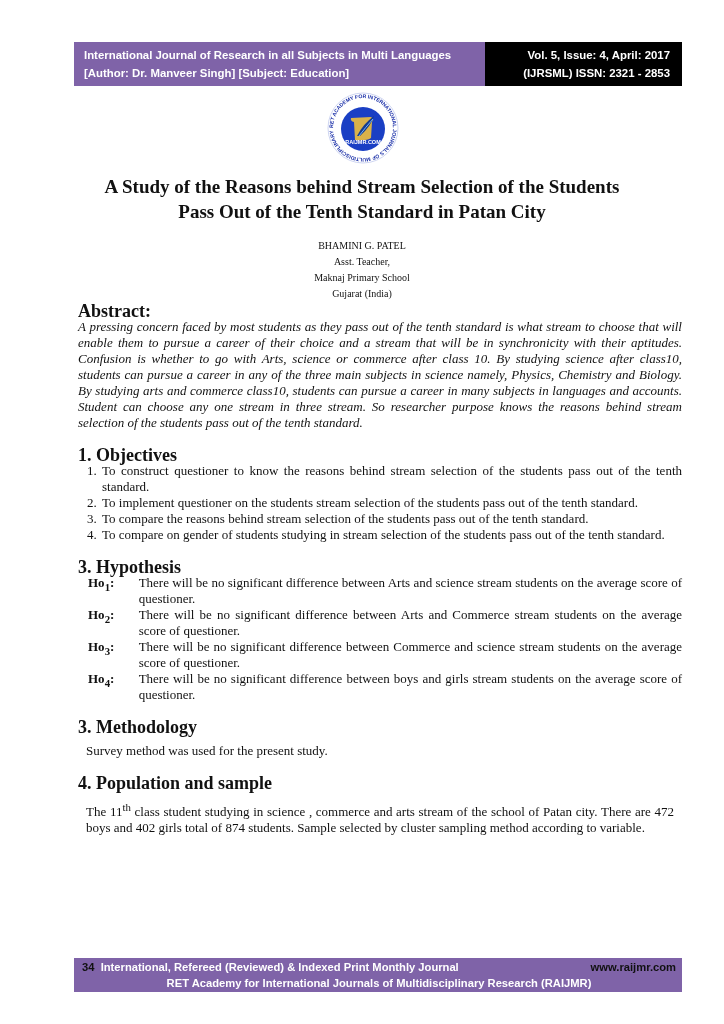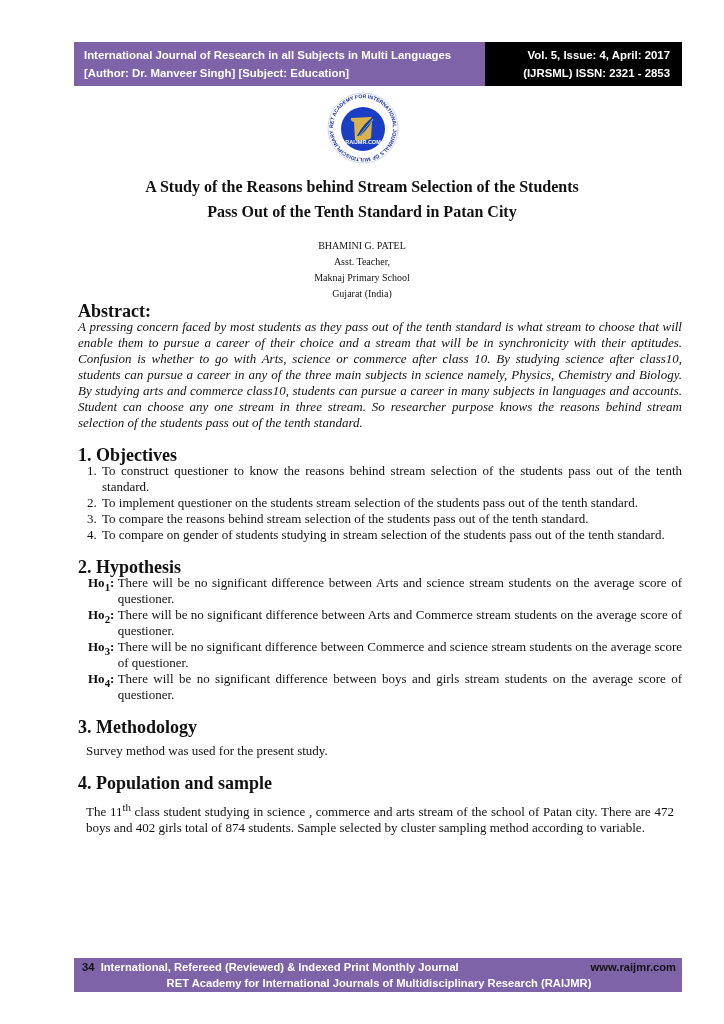--- a/index.html
+++ b/index.html
@@ -4,31 +4,31 @@
   <style>
     html, body { margin: 0; padding: 0; background: #ffffff; }
     body { width: 724px; height: 1024px; position: relative; overflow: hidden; font-family: "Liberation Serif", serif; color: #111; }
 
     .hdr { position: absolute; left: 74px; top: 42px; width: 608px; height: 44px; display: flex; justify-content: flex-end; }
     .hdr-left { background: #7f63a8; color: #fff; width: 411px; padding: 4px 0 0 10px; box-sizing: border-box; font-family: "Liberation Sans", sans-serif; font-weight: bold; font-size: 11.4px; line-height: 18px; }
     .hdr-right { background: #000; color: #fff; flex: 1; padding: 4px 12px 0 0; box-sizing: border-box; text-align: right; font-family: "Liberation Sans", sans-serif; font-weight: bold; font-size: 11.4px; line-height: 18px; }
 
     .logo { position: absolute; left: 327px; top: 92px; width: 72px; height: 72px; }
 
-    .title { position: absolute; left: 60px; top: 174px; width: 604px; text-align: center; font-weight: bold; font-size: 16px; line-height: 25px; }
+    .title { position: absolute; left: 60px; top: 174px; width: 604px; text-align: center; font-weight: bold; font-size: 19px; line-height: 25px; }
 
     .author { position: absolute; left: 60px; top: 238px; width: 604px; text-align: center; font-size: 10px; line-height: 16px; }
 
     .content { position: absolute; left: 78px; top: 303px; width: 604px; font-size: 13px; line-height: 16px; }
     .h { font-weight: bold; font-size: 18px; }
     .abstract { font-style: italic; text-align: justify; margin: 0; }
     .sec { margin-top: 16px; }
     ol.obj { margin: 0; padding-left: 22px; }
     ol.obj li { text-align: justify; padding-left: 2px; }
-    .hyp { display: flex; padding-left: 10px; text-align: justify; }
+    .hyp { display: flex; padding-left: 10px; text-align: justify; gap: 21px; }
     .hyp .lab { font-weight: bold; white-space: nowrap; }
     .hyp .txt { flex: 1; }
     p { margin: 8px; }
     .just { text-align: justify; }
 
     .ftr { position: absolute; left: 74px; top: 958px; width: 608px; height: 34px; background: #7f63a8; color: #fff; font-family: "Liberation Sans", sans-serif; font-weight: bold; font-size: 11.2px; line-height: 16px; box-sizing: border-box; padding: 1px 6px 0 8px; }
     .ftr-row1 { display: flex; justify-content: space-between; }
     .ftr .pg { color: #111; }
     .ftr .url { color: #111; text-align: right; }
     .ftr-row2 { text-align: center; }
@@ -84,21 +84,21 @@
     <div class="h">1. Objectives</div>
     <ol class="obj">
       <li>To construct questioner to know the reasons behind stream selection of the students pass out of the tenth standard.</li>
       <li>To implement questioner on the students stream selection of the students pass out of the tenth standard.</li>
       <li>To compare the reasons behind stream selection of the students pass out of the tenth standard.</li>
       <li>To compare on gender of students studying in stream selection of the students pass out of the tenth standard.</li>
     </ol>
   </div>
 
   <div class="sec">
-    <div class="h">2. Hypothesis</div>
+    <div class="h">3. Hypothesis</div>
     <div class="hyp">
       <span class="lab"><span>Ho</span><sub>1</sub>:&nbsp;</span>
       <span class="txt">There will be no significant difference between Arts and science stream students on the average score of questioner.</span>
     </div>
     <div class="hyp">
       <span class="lab"><span>Ho</span><sub>2</sub>:&nbsp;</span>
       <span class="txt">There will be no significant difference between Arts and Commerce stream students on the average score of questioner.</span>
     </div>
     <div class="hyp">
       <span class="lab"><span>Ho</span><sub>3</sub>:&nbsp;</span>

